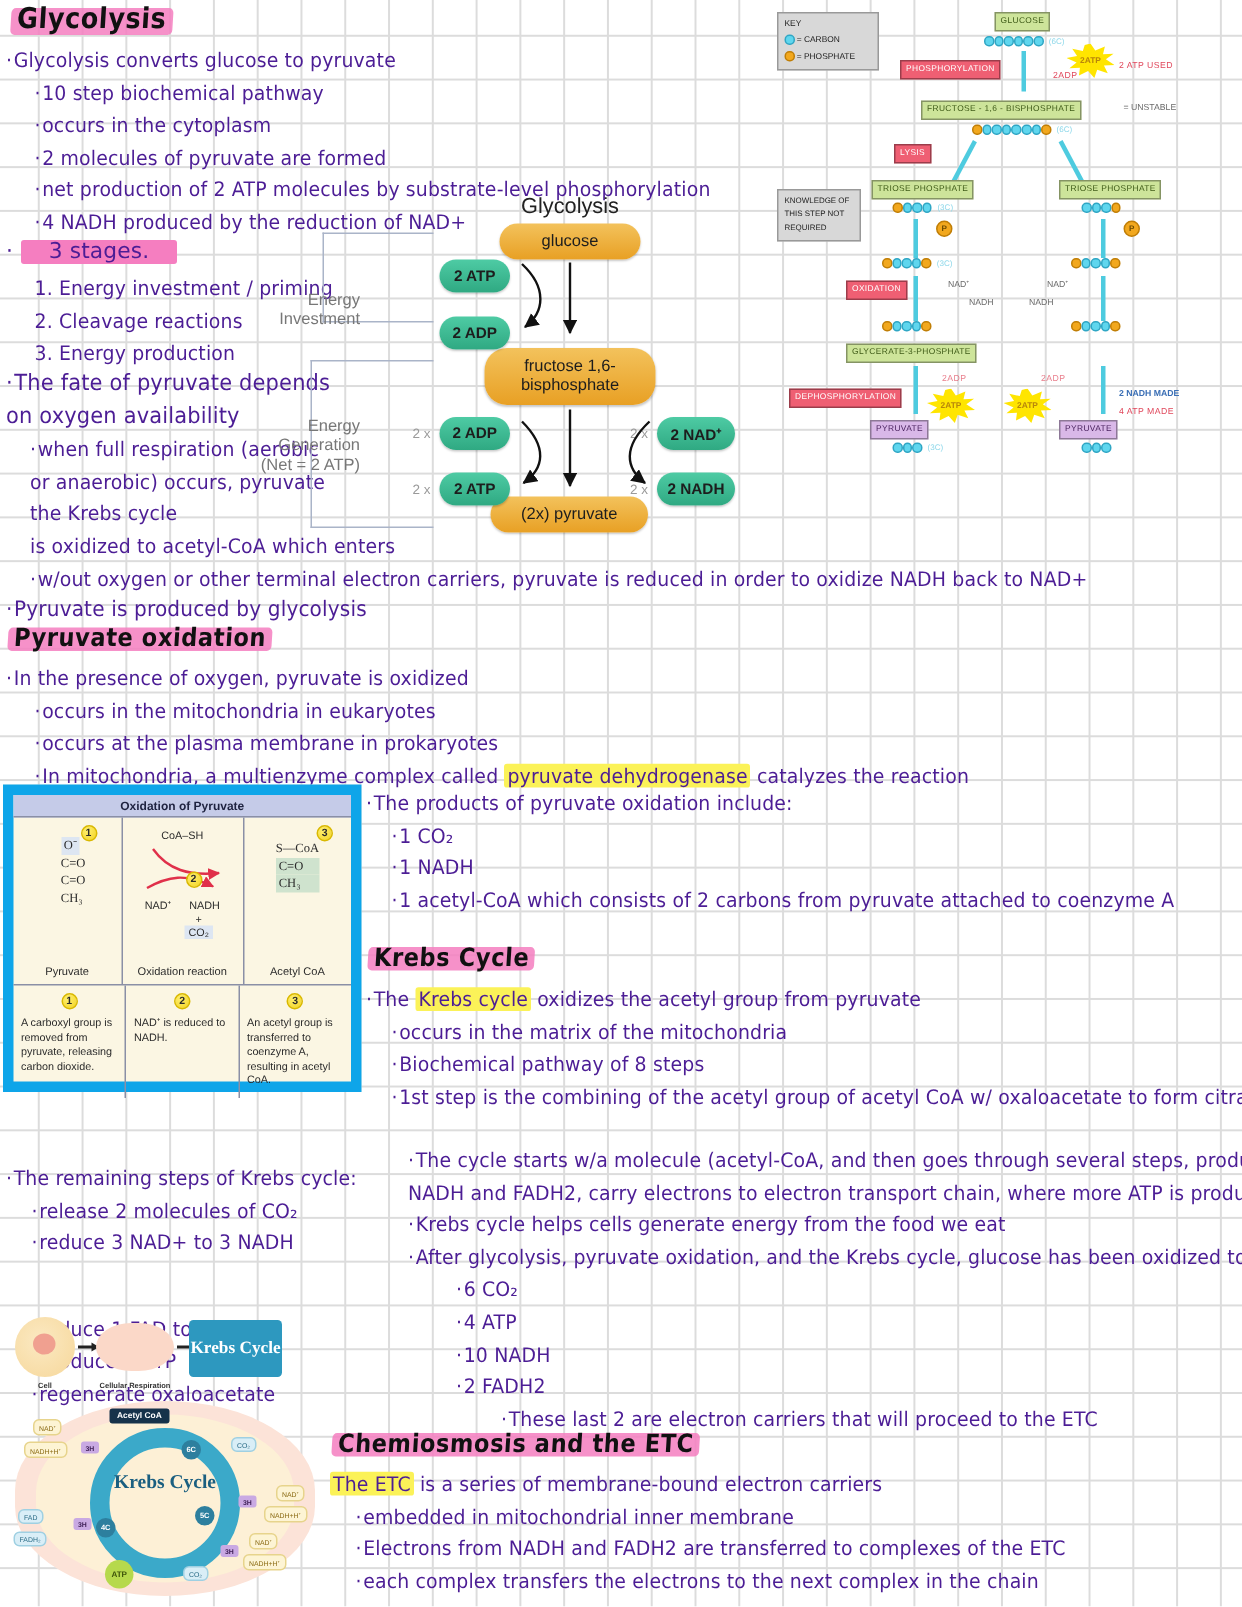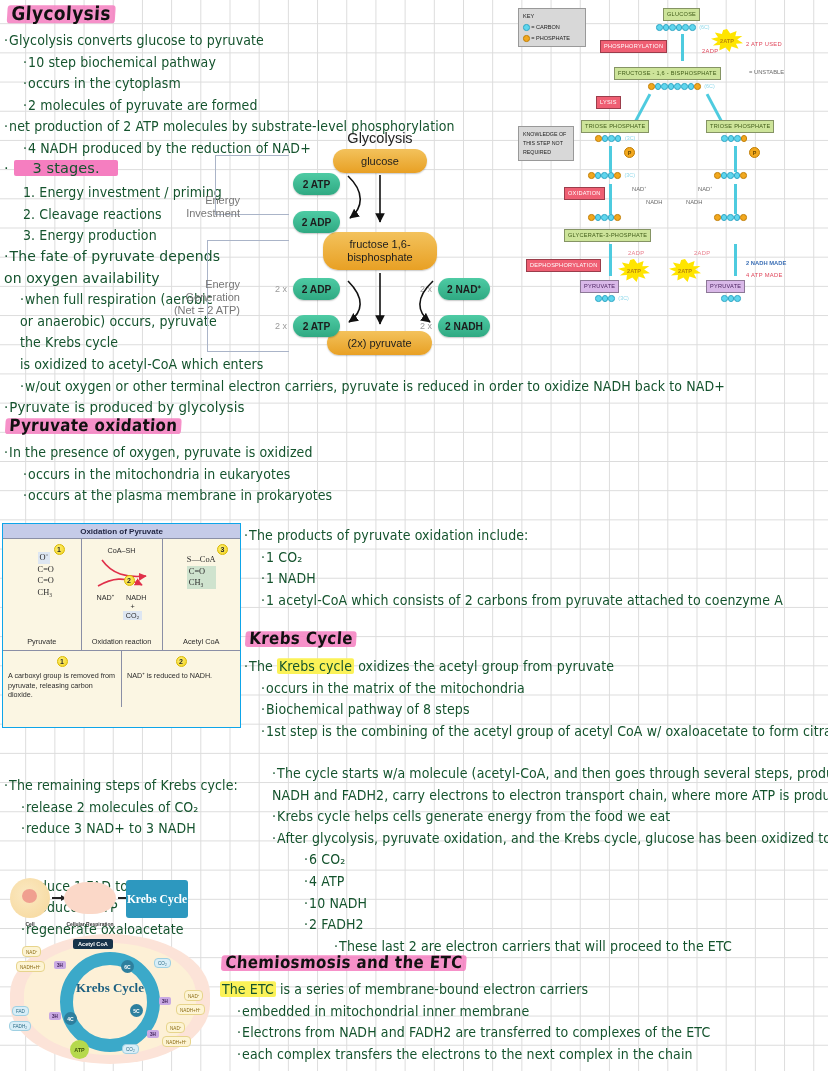--- a/index.html
+++ b/index.html
@@ -17,21 +17,21 @@
       linear-gradient(to bottom, #dcdcdc 1px, transparent 1px);
     background-size: 29.2px 29.2px;
     background-position: -4px -6px;
     z-index:0;
   }
   .layer { position:absolute; z-index:2; }
 
   
   .hw {
     font-family: "DejaVu Sans", sans-serif;
-    color:#14532d;
+    color:#4c1d95;
     font-size:12.6px;
     line-height:21.6px;
     white-space:nowrap;
     letter-spacing:.1px;
     transform: scaleY(1.06);
     transform-origin: left top;
   }
   .hw.b1::before { content:"·"; margin-right:1px; }
   .hwblock .hw { display:block; }
 
@@ -104,21 +104,21 @@
       78% 64%,86% 86%,64% 76%,58% 100%,45% 80%,26% 93%,28% 70%,6% 72%,
       21% 55%,0 42%,22% 36%,12% 15%,34% 22%,38% 4%);
     z-index:-1;
   }
   .redtxt { position:absolute; color:#e0485c; font-size:5.8px; white-space:nowrap; letter-spacing:.3px; }
   .graytxt{ position:absolute; color:#6b6b6b; font-size:5.8px; white-space:nowrap; }
   .bluetxt{ position:absolute; color:#3b6fb5; font-size:5.8px; white-space:nowrap; }
 
   
   #oxtable { left:2px; top:523px; width:239px; height:205px;
-             border:1px solid #0ea5e9; background:#fbf6e3; font-size:7.2px; color:#2b2b2b; }
+             border:7px solid #0ea5e9; background:#fbf6e3; font-size:7.2px; color:#2b2b2b; }
   #oxtable .caption { background:#c5cbe8; border-bottom:1px solid #8a8fa6;
       text-align:center; font-weight:bold; font-size:8px; padding:2.5px 0; color:#1f2340; }
   #oxtable .cols { display:flex; height:112px; border-bottom:1px solid #8a8fa6; }
   #oxtable .col { flex:1; position:relative; padding:5px 4px; text-align:center; }
   #oxtable .col + .col { border-left:1px solid #8a8fa6; }
   #oxtable .cols2 { display:flex; height:auto; }
   #oxtable .c2 { flex:1; padding:5px 5px 7px; text-align:left; line-height:9.5px; }
   #oxtable .c2 + .c2 { border-left:1px solid #8a8fa6; }
   .numbadge { display:inline-block; width:11px; height:11px; border-radius:50%;
       background:radial-gradient(circle at 35% 30%,#ffef6e,#f2d324);
@@ -191,21 +191,21 @@
 
 <div class="layer" style="left:8px; top:2px;">
   <span class="hdr">Glycolysis</span>
 </div>
 
 <div class="layer hwblock" style="left:4px; top:29px;">
   <span class="hw b1">Glycolysis converts glucose to pyruvate</span>
   <span class="hw b1" style="margin-left:19px;">10 step biochemical pathway</span>
   <span class="hw b1" style="margin-left:19px;">occurs in the cytoplasm</span>
   <span class="hw b1" style="margin-left:19px;">2 molecules of pyruvate are formed</span>
-  <span class="hw b1" style="">net production of 2 ATP molecules by substrate-level phosphorylation</span>
+  <span class="hw b1" style="margin-left:19px;">net production of 2 ATP molecules by substrate-level phosphorylation</span>
   <span class="hw b1" style="margin-left:19px;">4 NADH produced by the reduction of NAD+</span>
 </div>
 
 <div class="layer" style="left:4px; top:158px;">
   <span class="hw b1" style="font-size:14.5px;">
     <span class="hlP">3 stages.</span>
   </span>
 </div>
 
 <div class="layer hwblock" style="left:23px; top:181px;">
@@ -368,20 +368,21 @@
 </div>
 
 <div class="layer" style="left:6px; top:415px;">
   <span class="hdr small">Pyruvate oxidation</span>
 </div>
 
 <div class="layer hwblock" style="left:4px; top:441px;">
   <span class="hw b1">In the presence of oxygen, pyruvate is oxidized</span>
   <span class="hw b1" style="margin-left:19px;">occurs in the mitochondria in eukaryotes</span>
   <span class="hw b1" style="margin-left:19px;">occurs at the plasma membrane in prokaryotes</span>
+  <span class="hw b1" style="margin-left:19px;"><span>In mitochondria, a multienzyme complex called </span><span class="hlY">pyruvate dehydrogenase</span><span> catalyzes the reaction</span></span>
 </div>
 
 <div id="oxtable" class="layer">
   <div class="caption">Oxidation of Pyruvate</div>
   <div class="cols">
     <div class="col">
       <span class="numbadge" style="position:absolute; right:16px; top:5px;">1</span>
       <div class="struct" style="margin-top:8px; margin-left:8px;">
         <div style="background:#dde6f2;display:inline-block;padding:0 2px;">O⁻</div>
         <div>C=O</div>
@@ -422,20 +423,24 @@
   </div>
   <div class="cols2">
     <div class="c2">
       <div style="text-align:center;"><span class="numbadge">1</span></div>
       <div style="margin-top:4px;">A carboxyl group is removed from pyruvate, releasing carbon dioxide.</div>
     </div>
     <div class="c2">
       <div style="text-align:center;"><span class="numbadge">2</span></div>
       <div style="margin-top:4px;">NAD⁺ is reduced to NADH.</div>
     </div>
+    <div class="c2">
+      <div style="text-align:center;"><span class="numbadge">3</span></div>
+      <div style="margin-top:4px;">An acetyl group is transferred to coenzyme A, resulting in acetyl CoA.</div>
+    </div>
   </div>
 </div>
 
 <div class="layer hwblock" style="left:244px; top:524px;">
   <span class="hw b1">The products of pyruvate oxidation include:</span>
   <span class="hw b1" style="margin-left:17px;">1 CO₂</span>
   <span class="hw b1" style="margin-left:17px;">1 NADH</span>
   <span class="hw b1" style="margin-left:17px;">1 acetyl-CoA which consists of 2 carbons from pyruvate attached to coenzyme A</span>
 </div>
 

